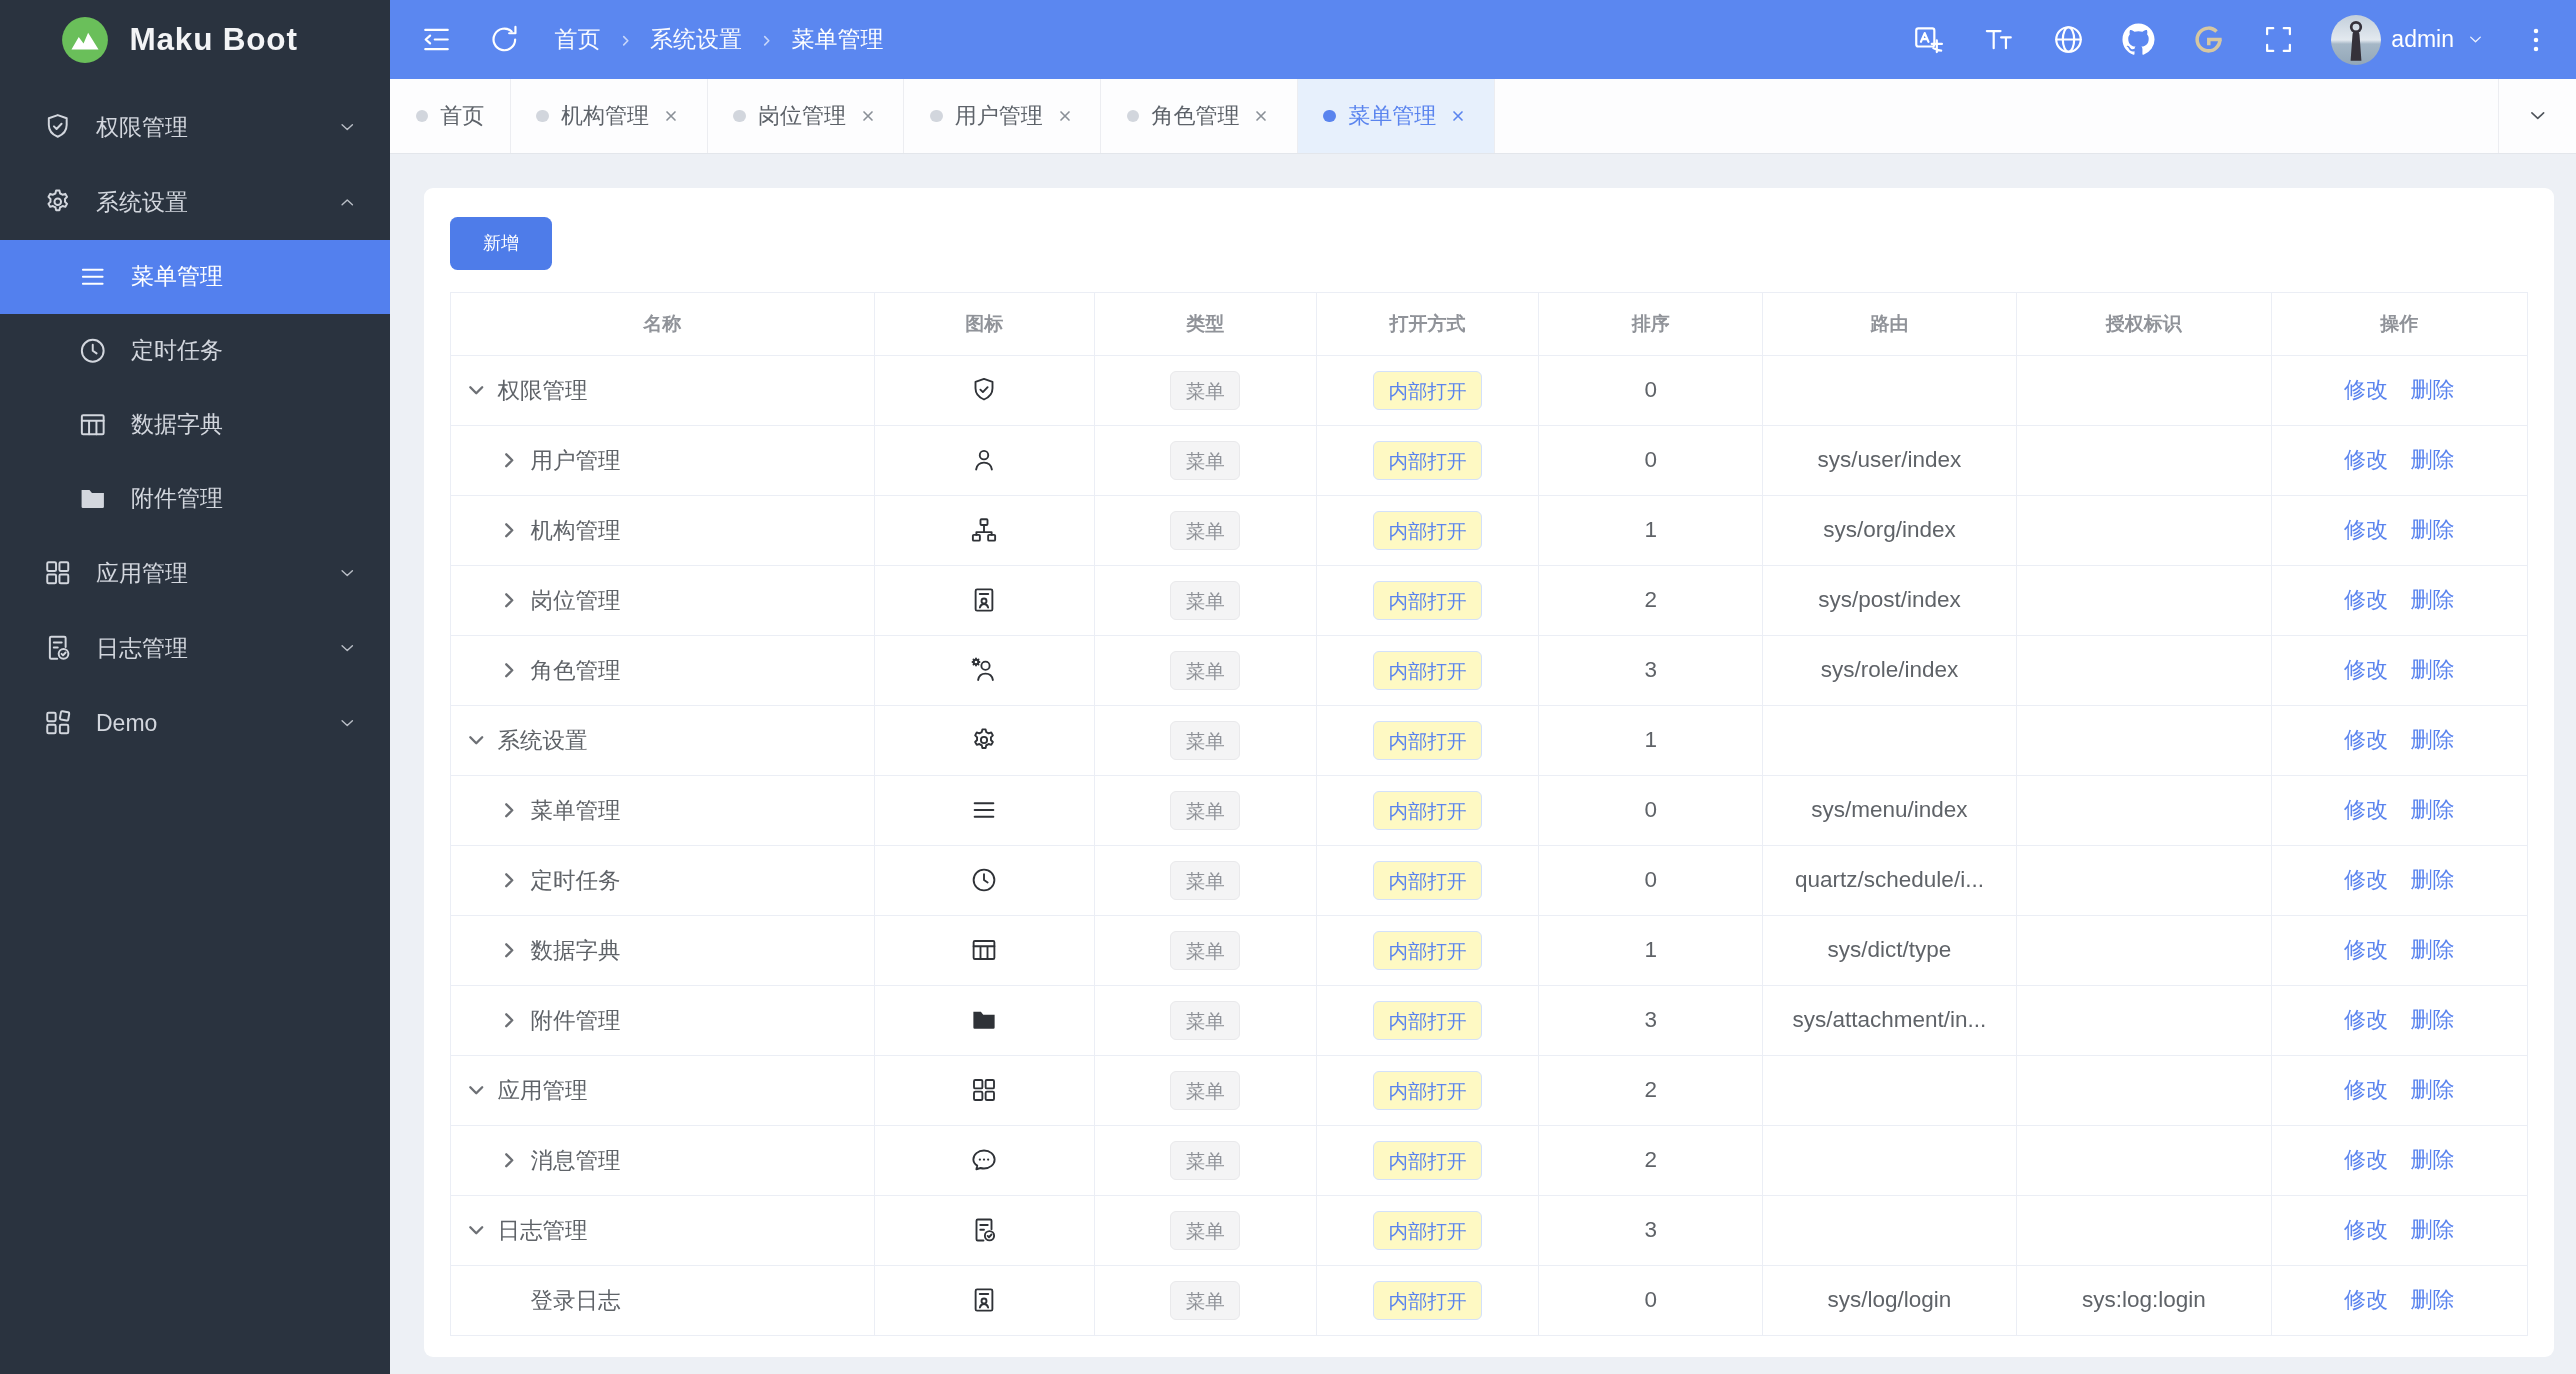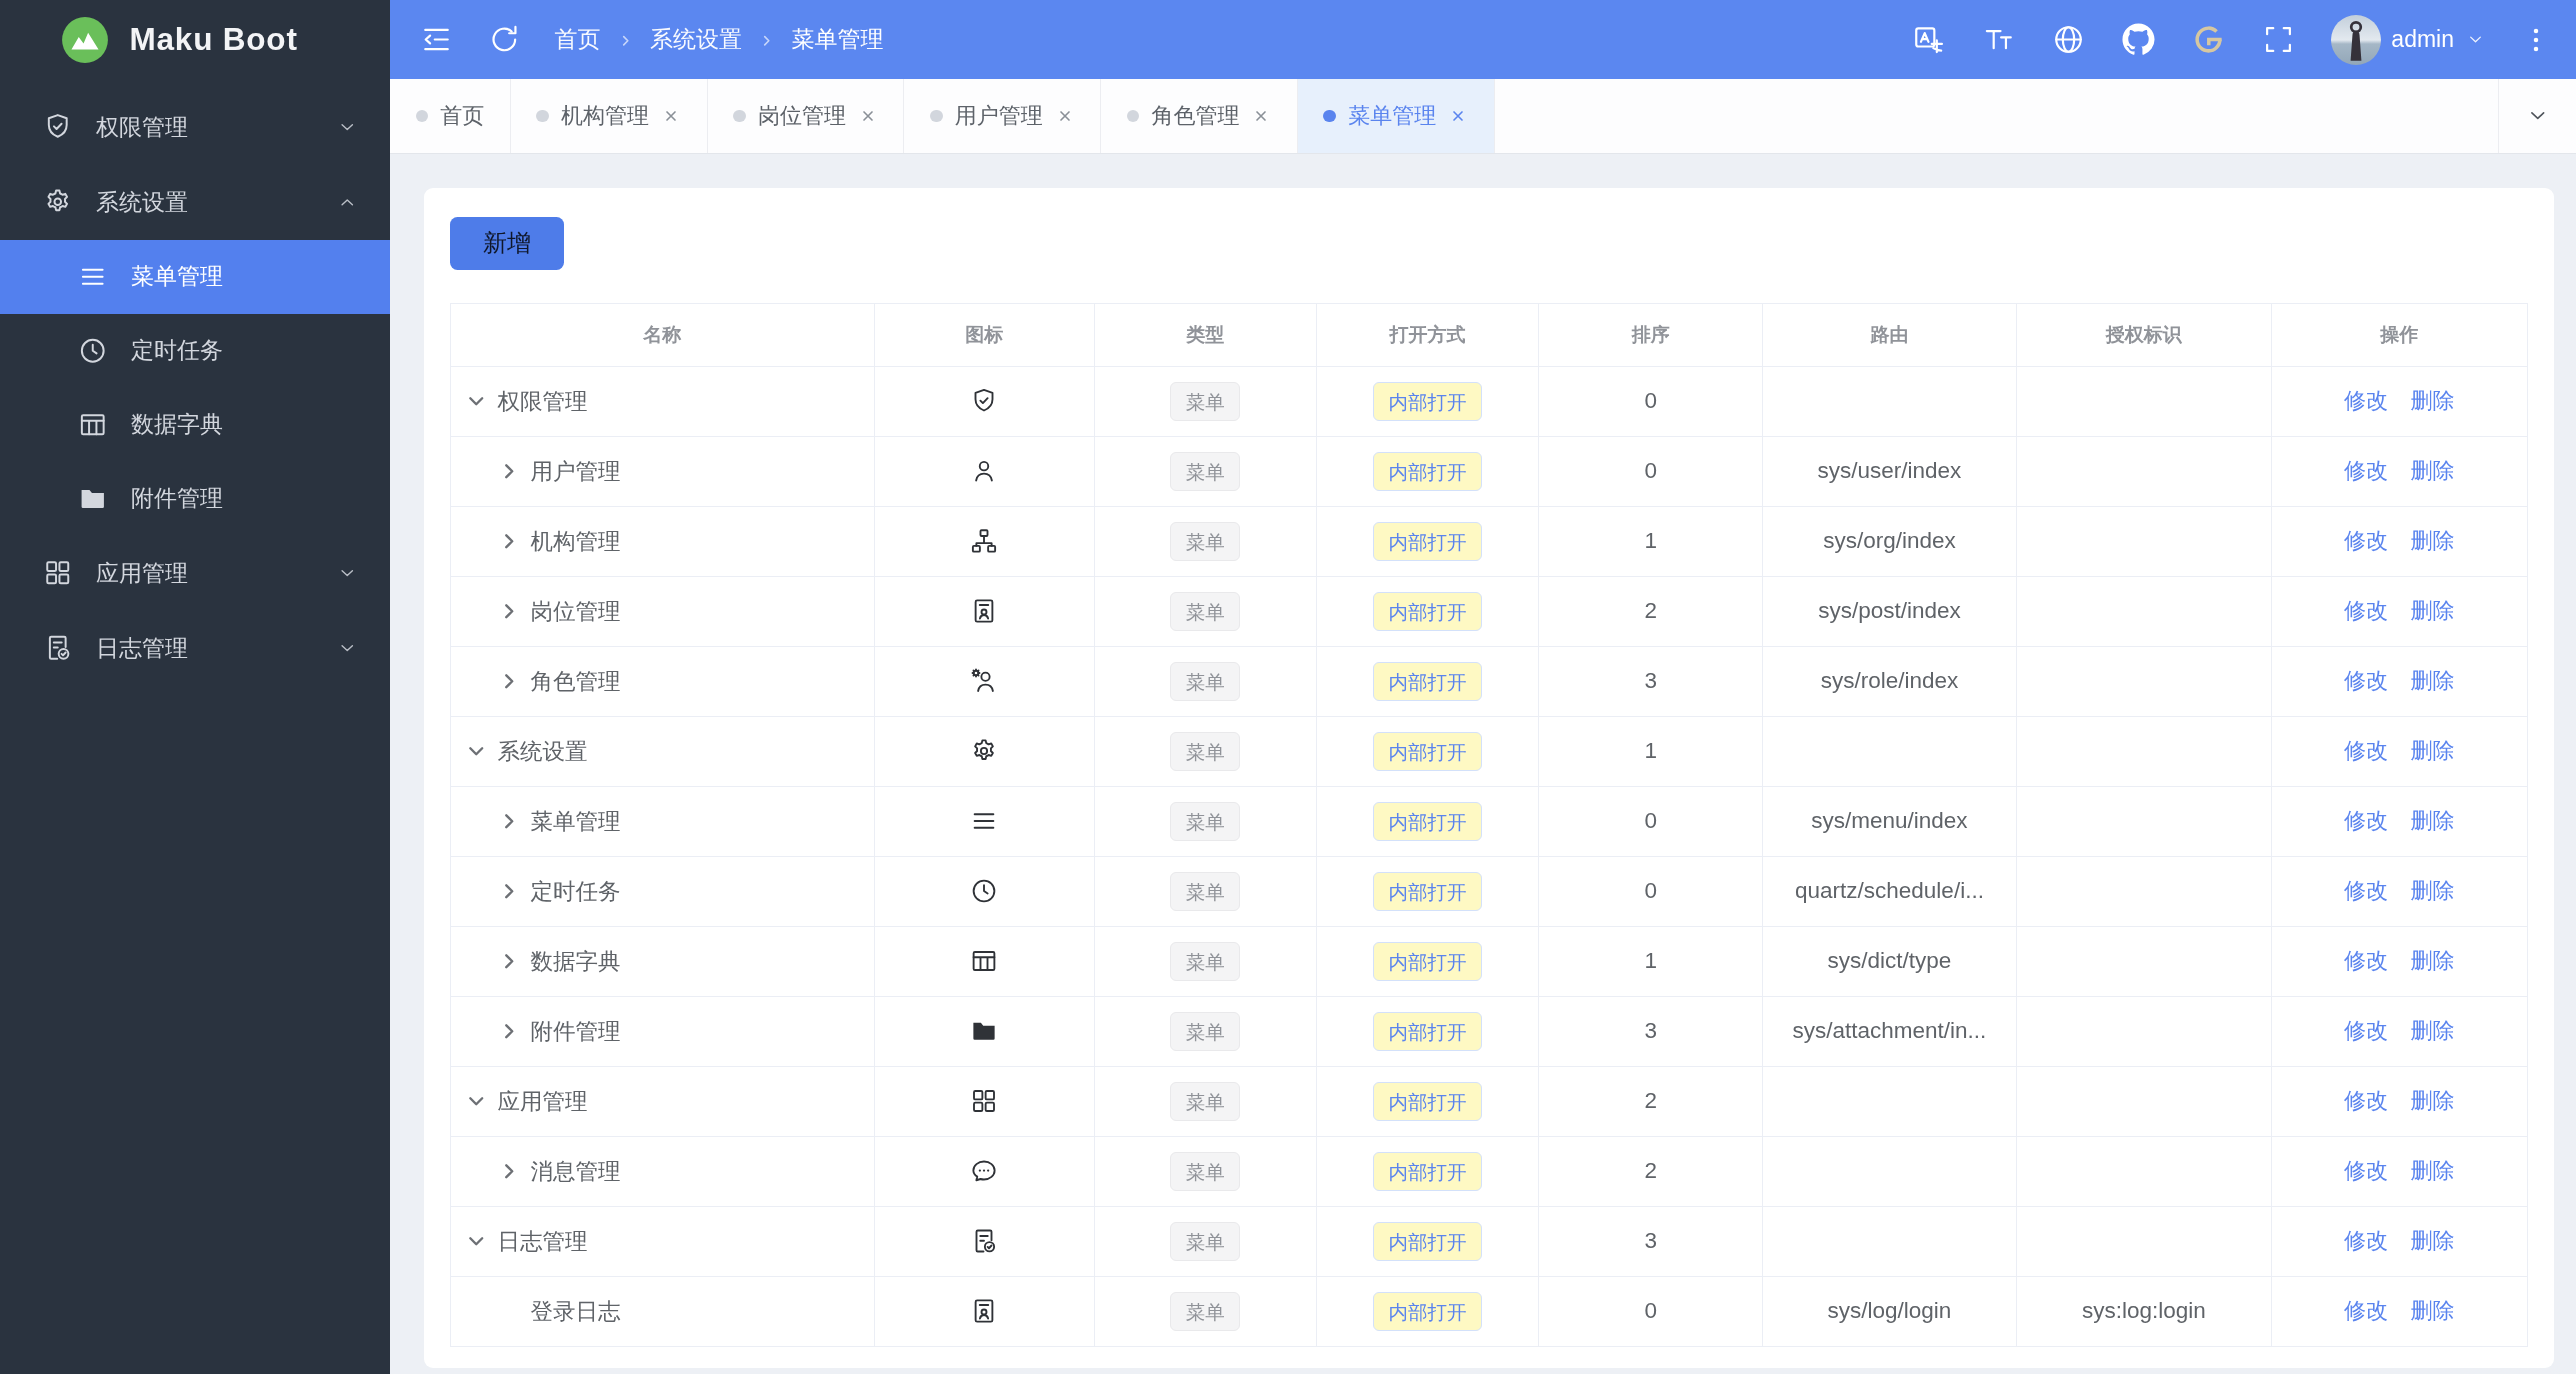--- a/index.html
+++ b/index.html
@@ -51,22 +51,22 @@
   .tab.active { background:#e7f0fc; color:var(--primary-blue); }
   .tab.active .dot { background:var(--primary-blue); }
   .tab.active .tab-x { color:var(--primary-blue); }
   .tab-more { margin-left:auto; width:78px; display:flex; align-items:center; justify-content:center;
     border-left:0.8px solid #ecedf1; cursor:pointer; color:#4f545b; }
   .tab-more-ic { width:25.5px; height:25.5px; }
 
   
   .content { flex:1; background:var(--content-bg); padding:34px 22.5px 0 34px; overflow:hidden; }
   .card { background:#fff; border-radius:9px; padding:28.5px 26px 21px; }
-  .btn-add { height:53px; padding:0 33px; background:var(--button-blue); color:#0f172a; font-size:24px;
-    border:none; border-radius:7.5px; margin-bottom:33px; cursor:pointer;
+  .btn-add { height:53px; padding:0 33px; background:var(--button-blue); color:#ffffff; font-size:18px;
+    border:none; border-radius:7.5px; margin-bottom:22px; cursor:pointer;
     font-family:"Liberation Sans","DejaVu Sans",sans-serif; }
 
   table { width:100%; border-collapse:collapse; table-layout:fixed; font-size:22.5px; color:#5f6368; }
   th, td { border:0.8px solid #ebeef5; text-align:center; height:70px; padding:0 12px;
     overflow:hidden; white-space:nowrap; text-overflow:ellipsis; }
   th { height:63px; color:#909399; font-weight:bold; font-size:19px; background:#fff; }
   td.name { text-align:left; padding-left:10.5px; }
   .namewrap { display:flex; align-items:center; }
   .tree-gap { display:inline-block; width:33px; flex:none; }
   .tw { width:28.5px; height:28.5px; color:#6d7075; flex:none; margin-right:7.5px; }
@@ -175,20 +175,36 @@
         <div class="side-item">
           <span class="s-ic">
             <svg viewBox="0 0 24 24" fill="none" stroke="currentColor" stroke-width="1.5" stroke-linecap="round" stroke-linejoin="round">
               <path d="M18 11.4V4.6a1 1 0 0 0-1-1H7a1 1 0 0 0-1 1v14.8a1 1 0 0 0 1 1h4.6"></path>
               <path d="M9 8h6M9 11.8h3"></path>
               <circle cx="16.4" cy="16.6" r="3.7"></circle>
               <path d="m14.9 16.7 1.1 1.1 2-2.2"></path>
             </svg>
           </span>
           <span class="s-lbl">日志管理</span>
+          <span class="s-chev">
+            <svg viewBox="0 0 24 24" fill="none" stroke="currentColor" stroke-width="1.5" stroke-linecap="round" stroke-linejoin="round">
+              <path d="m6.5 9.3 5.5 5.2 5.5-5.2"></path>
+            </svg>
+          </span>
+        </div>
+        <div class="side-item">
+          <span class="s-ic">
+            <svg viewBox="0 0 24 24" fill="none" stroke="currentColor" stroke-width="1.5" stroke-linecap="round" stroke-linejoin="round">
+              <rect x="4" y="4.4" width="6.4" height="6.4" rx="1"></rect>
+              <rect x="4" y="13.6" width="6.4" height="6.4" rx="1"></rect>
+              <rect x="14" y="3.6" width="6.4" height="6.4" rx="1" transform="rotate(10 17.2 6.8)"></rect>
+              <rect x="13.6" y="13.6" width="6.4" height="6.4" rx="1"></rect>
+            </svg>
+          </span>
+          <span class="s-lbl">Demo</span>
           <span class="s-chev">
             <svg viewBox="0 0 24 24" fill="none" stroke="currentColor" stroke-width="1.5" stroke-linecap="round" stroke-linejoin="round">
               <path d="m6.5 9.3 5.5 5.2 5.5-5.2"></path>
             </svg>
           </span>
         </div>
       </nav>
   </aside>
 
   <div class="main">

